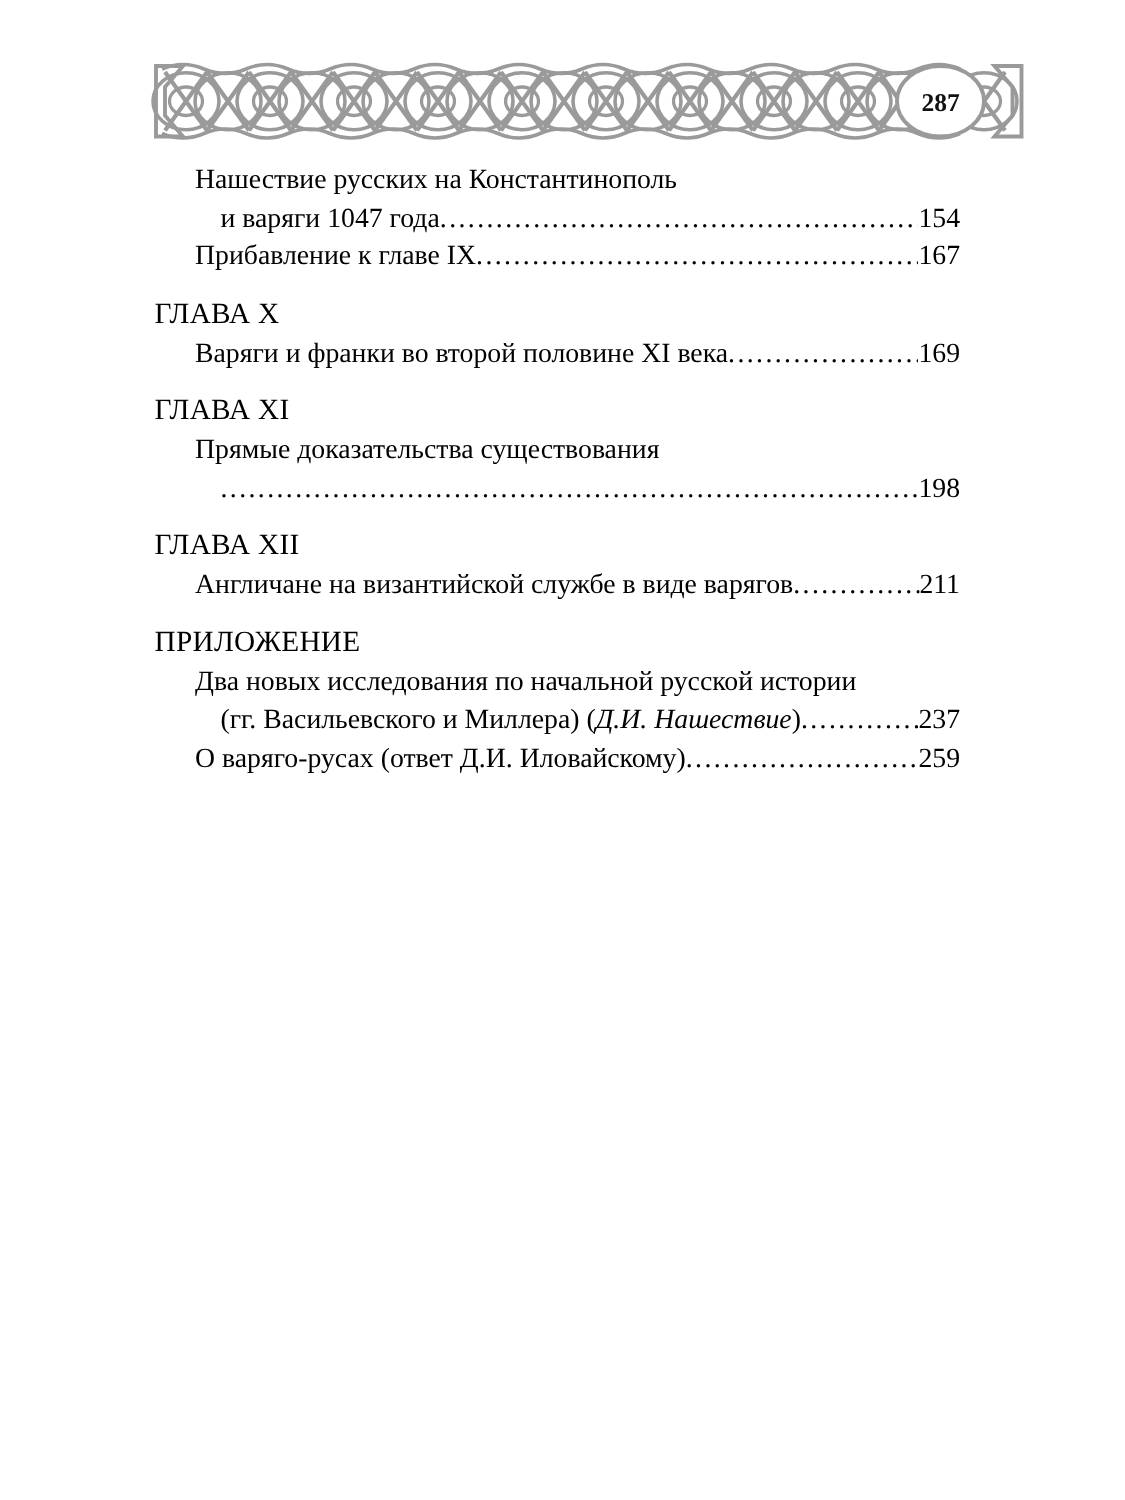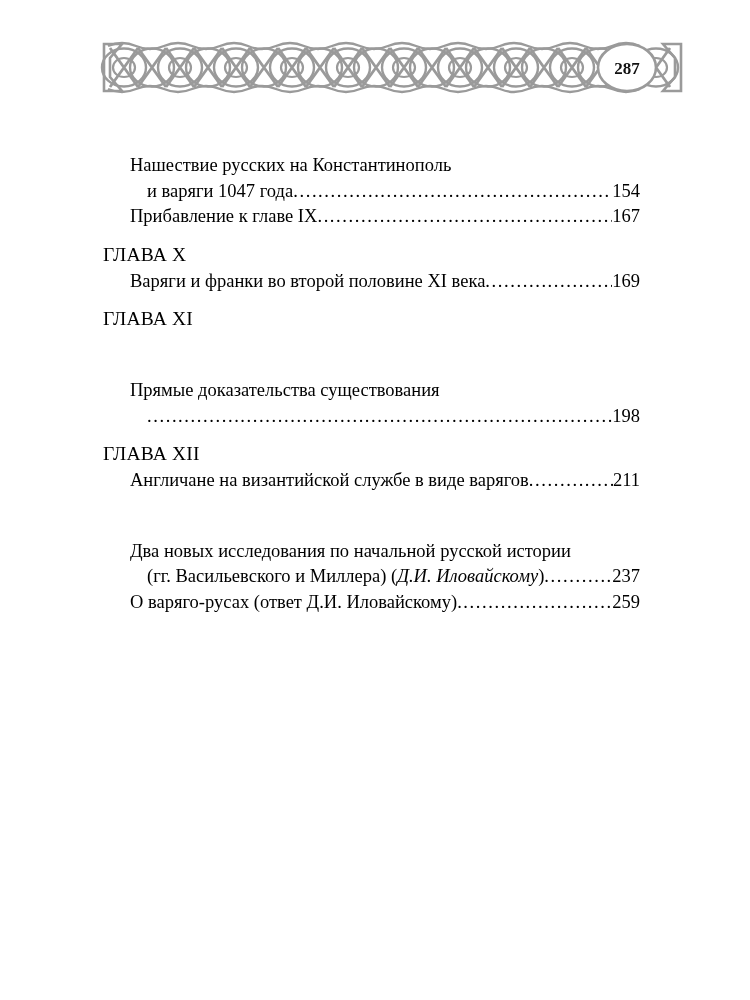--- a/index.html
+++ b/index.html
@@ -90,21 +90,20 @@
     min-width: 10px;
   }
   .leader-page {
     flex: 0 0 auto;
     white-space: nowrap;
   }
 
   
   .plain-line {
     white-space: nowrap;
-    margin-top: 45px;
   }
 
   .ital {
     font-style: italic;
   }
 </style>
 </head>
 <body>
 
 <div class="page">
@@ -260,25 +259,26 @@
       <div class="entry">
         <div class="leader-line">
           <span class="leader-text">Англичане на византийской службе в виде варягов</span>
           <span class="leader-dots">........................................................................................................</span>
           <span class="leader-page">211</span>
         </div>
       </div>
     </div>
 
     <div class="toc-group">
+      <div class="chapter-heading">ПРИЛОЖЕНИЕ</div>
 
       <div class="entry">
         <div class="plain-line">Два новых исследования по начальной русской истории</div>
         <div class="leader-line cont">
-          <span class="leader-text"><span>(гг. Васильевского и Миллера) (</span><span class="ital">Д.И. Иловайскому</span><span>)</span></span>
+          <span class="leader-text"><span>(гг. Васильевского и Миллера) (</span><span class="ital">Д.И. Нашествие</span><span>)</span></span>
           <span class="leader-dots">........................................................................................................</span>
           <span class="leader-page">237</span>
         </div>
       </div>
 
       <div class="entry">
         <div class="leader-line">
           <span class="leader-text">О варяго-русах (ответ Д.И. Иловайскому)</span>
           <span class="leader-dots">........................................................................................................</span>
           <span class="leader-page">259</span>

